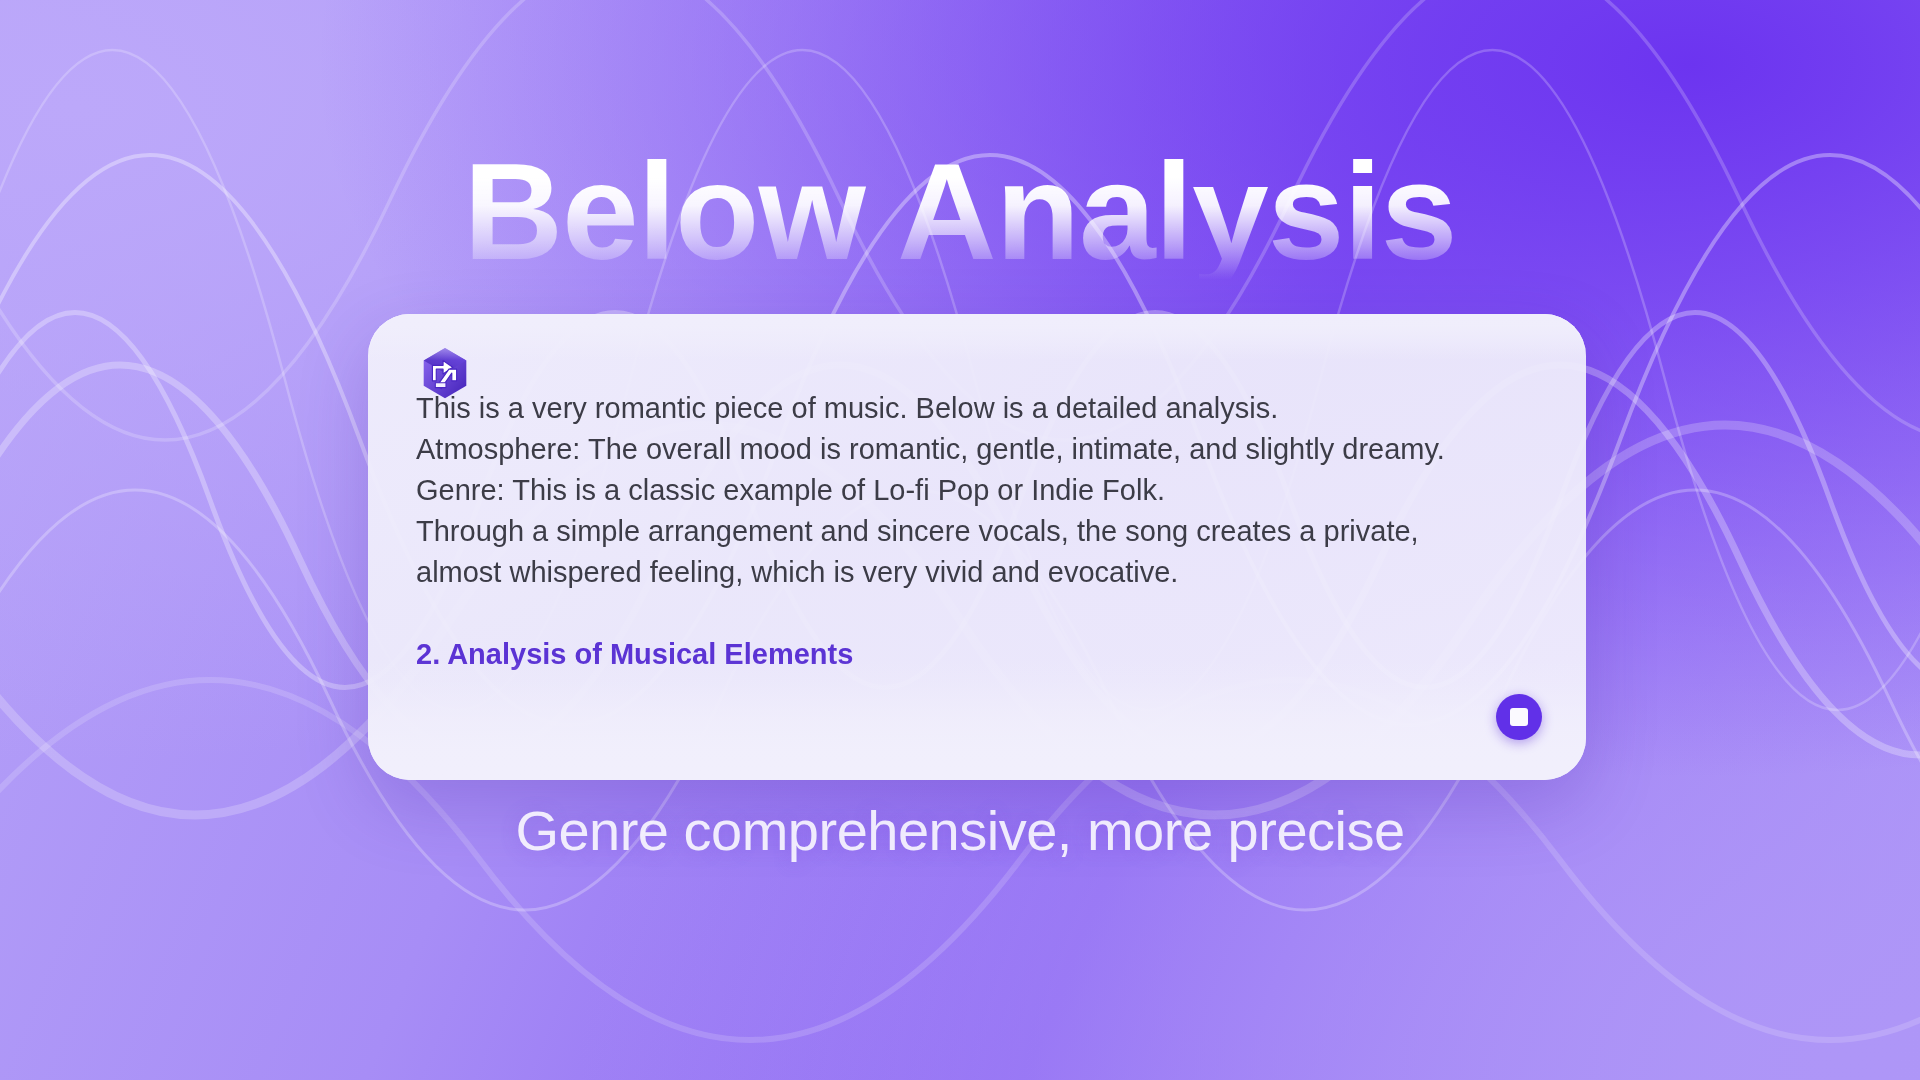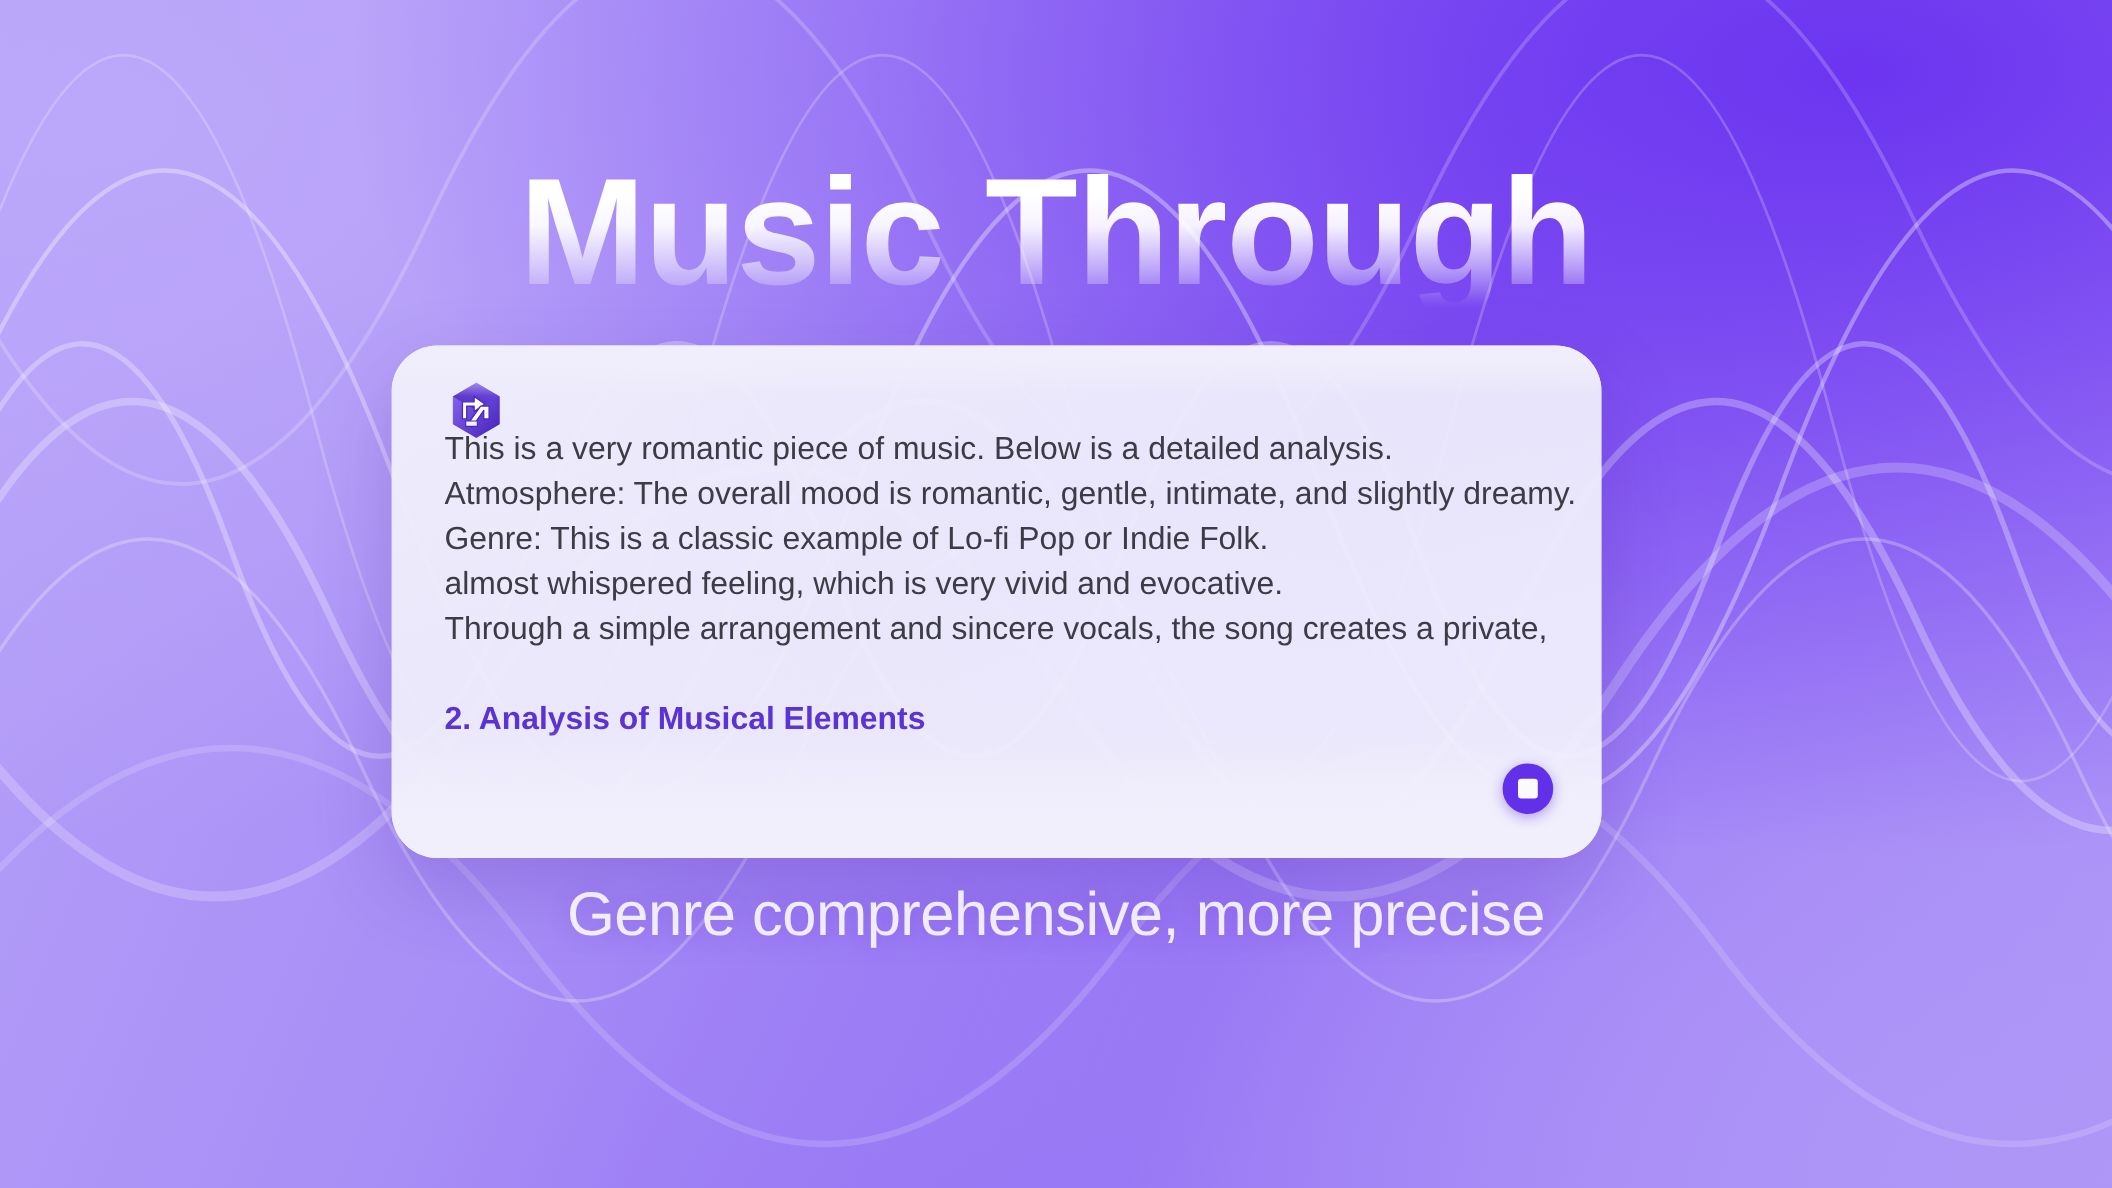--- a/index.html
+++ b/index.html
@@ -63,22 +63,22 @@
     letter-spacing:-0.5px;
     line-height:1;
     white-space:nowrap;
     color:rgba(255,255,255,0.86);
     text-shadow:0 2px 18px rgba(120,70,230,0.30);
   }
 
   
   #card {
     position:absolute;
-    left:356px; top:314px;
-    width:1100px; height:466px;
+    left:368px; top:314px;
+    width:1218px; height:466px;
     border-radius:42px;
     background:linear-gradient(160deg,
         rgba(240,238,252,0.96) 0%,
         rgba(238,236,251,0.95) 45%,
         rgba(243,241,253,0.93) 100%);
     box-shadow:
       0 26px 70px rgba(70,30,160,0.22),
       0 2px 0 rgba(255,255,255,0.55) inset;
     overflow:hidden;
     text-decoration:underline;
@@ -176,21 +176,21 @@
       <path stroke-width="9" stroke-opacity="0.22" d="M-60,620 C 110,880 280,880 450,620 S 790,360 960,620 S 1300,880 1470,620 S 1810,360 1980,620"></path>
       <path stroke-width="5" stroke-opacity="0.30" d="M-60,500 C 30,250 120,250 210,500 S 390,750 480,500 S 660,250 750,500 S 930,750 1020,500 S 1200,250 1290,500 S 1470,750 1560,500 S 1740,250 1830,500 S 2010,750 2100,500"></path>
       <path stroke-width="4" stroke-opacity="0.34" d="M-60,440 C 80,60 220,60 360,440 S 640,820 780,440 S 1060,60 1200,440 S 1480,820 1620,440 S 1900,60 2040,440"></path>
       <path stroke-width="3" stroke-opacity="0.26" d="M-60,700 C 70,420 200,420 330,700 S 590,980 720,700 S 980,420 1110,700 S 1370,980 1500,700 S 1760,420 1890,700 S 2150,980 2280,700"></path>
       <path stroke-width="2.5" stroke-opacity="0.22" d="M-60,380 C 55,-60 170,-60 285,380 S 515,820 630,380 S 860,-60 975,380 S 1205,820 1320,380 S 1550,-60 1665,380 S 1895,820 2010,380"></path>
       <path stroke-width="6" stroke-opacity="0.16" d="M-60,860 C 120,620 300,620 480,860 S 840,1100 1020,860 S 1380,620 1560,860 S 1920,1100 2100,860"></path>
       <path stroke-width="3.5" stroke-opacity="0.20" d="M-60,200 C 90,520 240,520 390,200 S 690,-120 840,200 S 1140,520 1290,200 S 1590,-120 1740,200 S 2040,520 2190,200"></path>
     </g>
   </svg>
 
-  <h1 id="title">Music Through</h1>
+  <h1 id="title">Below Analysis</h1>
 
   <section id="card">
     <div id="card-inner">
 
       <span id="logo">
         <svg viewBox="0 0 64 64" width="62" height="62" aria-hidden="true">
           <defs>
             <linearGradient id="lgA" x1="0" y1="0" x2="1" y2="1">
               <stop offset="0%" stop-color="#8E6BF2"></stop>
               <stop offset="100%" stop-color="#4321B8"></stop>
@@ -208,22 +208,22 @@
           <path d="M44 26 L44 38 L39 38 L39 30 L28 46 L24 43 L36 26 Z" fill="#FFFFFF" stroke="#4B27C4" stroke-width="1.2" stroke-linejoin="round"></path>
           <path d="M22 40 L33 40 L33 45 L22 45 Z" fill="#F4F1FF" stroke="#4B27C4" stroke-width="1.1" stroke-linejoin="round"></path>
         </svg>
       </span>
 
       <div id="body-text">
         <div id="lines">
             <div class="line ">This is a very romantic piece of music. Below is a detailed analysis.</div>
             <div class="line ">Atmosphere: The overall mood is romantic, gentle, intimate, and slightly dreamy.</div>
             <div class="line ">Genre: This is a classic example of Lo-fi Pop or Indie Folk.</div>
+            <div class="line ">Through a simple arrangement and sincere vocals, the song creates a private,</div>
             <div class="line ">almost whispered feeling, which is very vivid and evocative.</div>
-            <div class="line ">Through a simple arrangement and sincere vocals, the song creates a private,</div>
             <div class="line spacer"></div>
             <div class="line heading">2. Analysis of Musical Elements</div>
           </div>
       </div>
 
       <div id="fade-top"></div>
       <div id="fade-bottom"></div>
 
       <button id="stop-button" aria-label="Stop">
         <span id="stop-glyph"></span>

